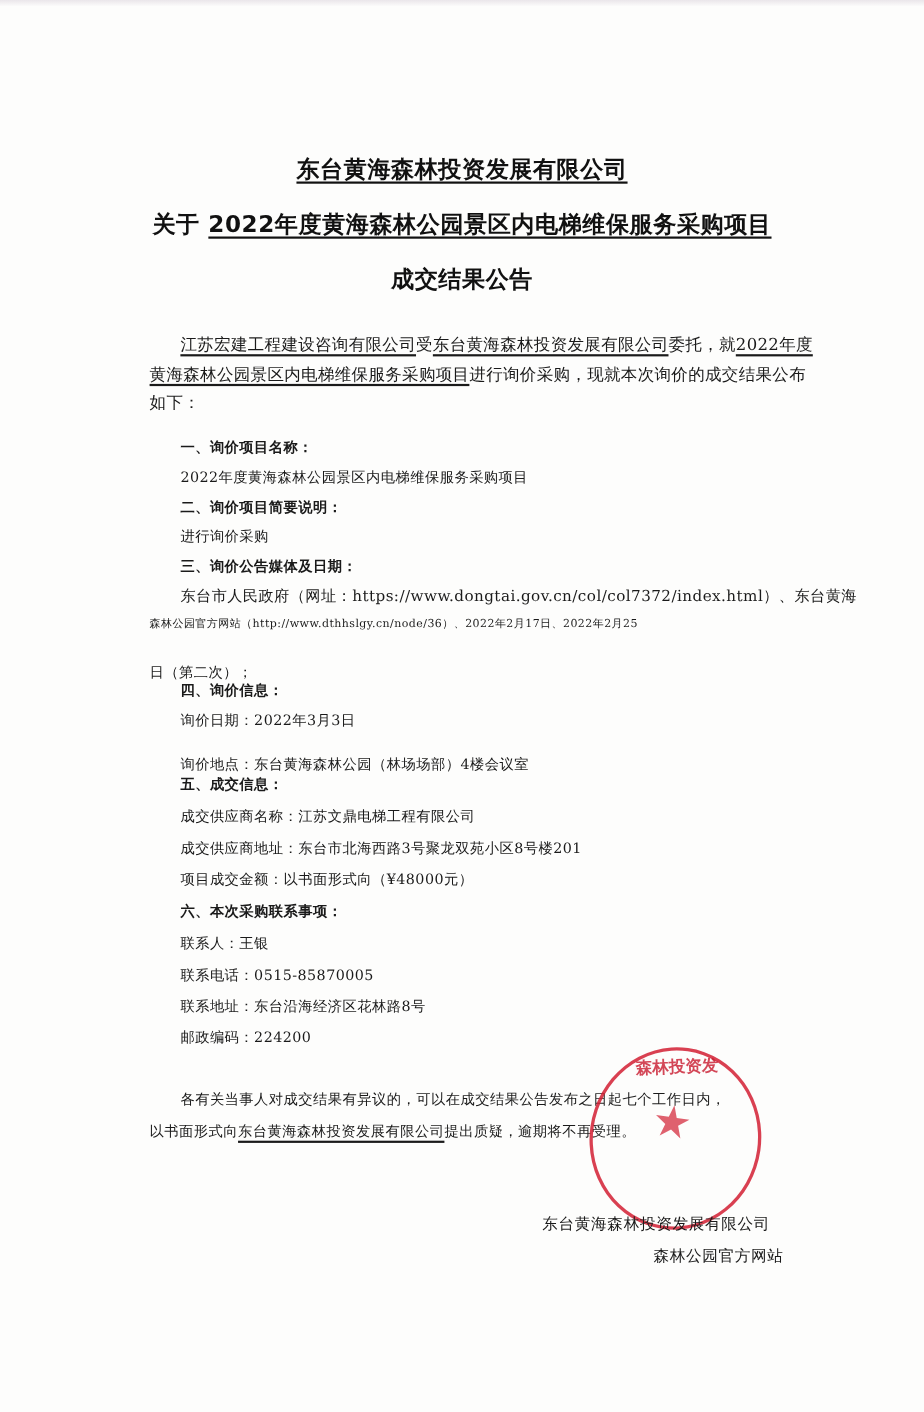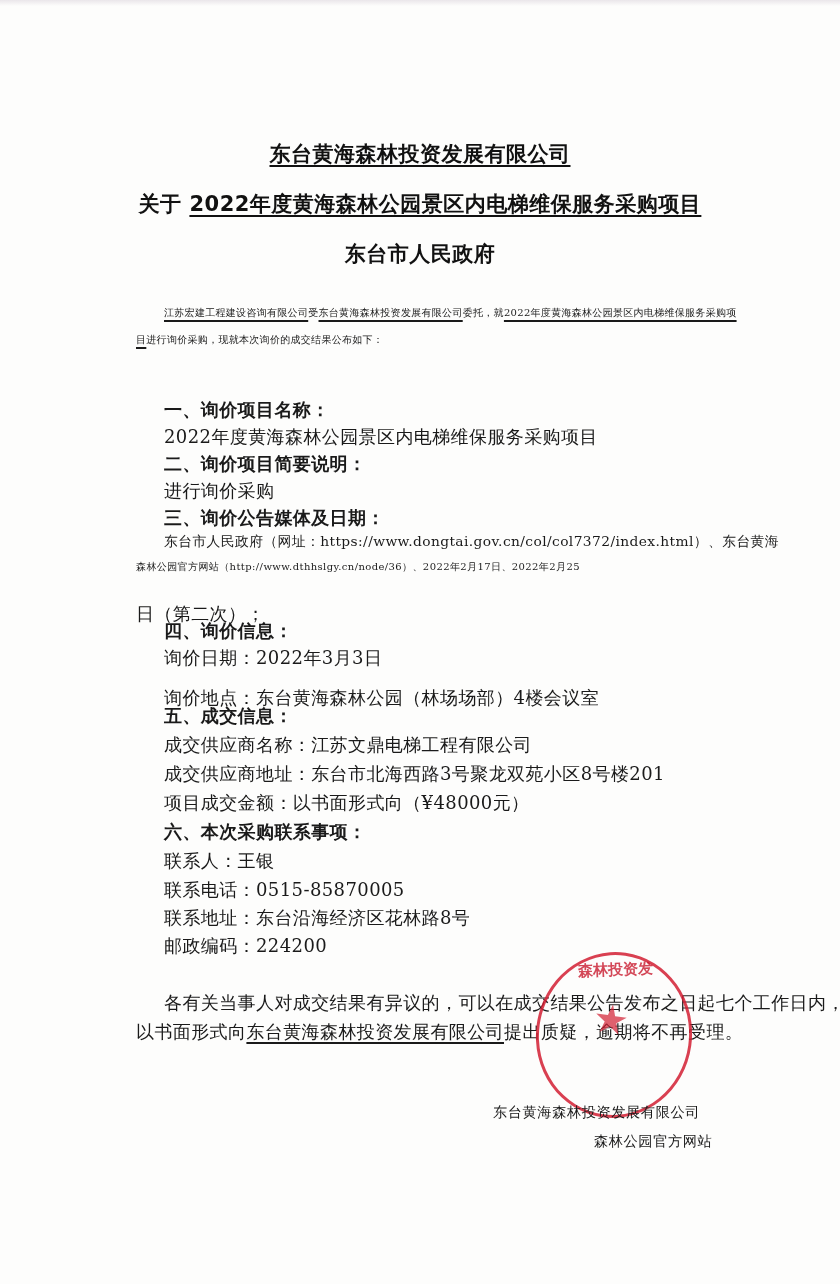--- a/index.html
+++ b/index.html
@@ -19,23 +19,23 @@
     position: absolute; left: 0; width: 840px; text-align: center;
     font-family: "DejaVu Sans", "Liberation Sans", sans-serif;
     font-weight: bold; font-size: 21px; letter-spacing: 0.5px; color: #111;
   }
   .t1 { top: 140px; }
   .t2 { top: 190px; }
   .t3 { top: 240px; }
   .u { text-decoration: underline; text-underline-offset: 4px; text-decoration-thickness: 1.5px; }
   .body-text {
     position: absolute; left: 136px; width: 606px;
-    font-size: 10px; line-height: 26.6px; letter-spacing: 0.3px;
+    font-size: 15px; line-height: 26.6px; letter-spacing: 0.3px;
   }
-  .line { position: absolute; left: 136px; font-size: 18px; white-space: nowrap; letter-spacing: 0.4px; }
+  .line { position: absolute; left: 136px; font-size: 13px; white-space: nowrap; letter-spacing: 0.4px; }
   .ind { left: 164px; }
   .head { font-weight: bold; }
   .sign { position: absolute; font-size: 14.2px; white-space: nowrap; letter-spacing: 0.6px; }
   .seal {
     position: absolute; left: 536px; top: 952px; width: 150px; height: 160px;
     border: 3px solid rgba(210,30,50,0.85); border-radius: 50%;
     transform: rotate(8deg);
   }
   .seal-star {
     position: absolute; left: 52px; top: 42px; font-size: 40px; color: rgba(210,30,50,0.7);
@@ -47,21 +47,21 @@
 </head>
 <body>
 
 <div class="top-edge"></div>
 
 <div class="title t1 u">东台黄海森林投资发展有限公司</div>
 <div class="title t2">
   <span>关于</span>
   <span class="u">2022年度黄海森林公园景区内电梯维保服务采购项目</span>
 </div>
-<div class="title t3">东台市人民政府</div>
+<div class="title t3">成交结果公告</div>
 
 <div class="body-text" style="top:300px; text-indent:28px;">
   <span class="u">江苏宏建工程建设咨询有限公司</span><span>受</span><span class="u">东台黄海森林投资发展有限公司</span><span>委托，就</span><span class="u">2022年度黄海森林公园景区内电梯维保服务采购项目</span><span>进行询价采购，现就本次询价的成交结果公布如下：</span>
 </div>
 
 <div class="line ind head" style="top:398px;">一、询价项目名称：</div>
 <div class="line ind" style="top:425px;">2022年度黄海森林公园景区内电梯维保服务采购项目</div>
 <div class="line ind head" style="top:452px;">二、询价项目简要说明：</div>
 <div class="line ind" style="top:479px;">进行询价采购</div>
 <div class="line ind head" style="top:506px;">三、询价公告媒体及日期：</div>

